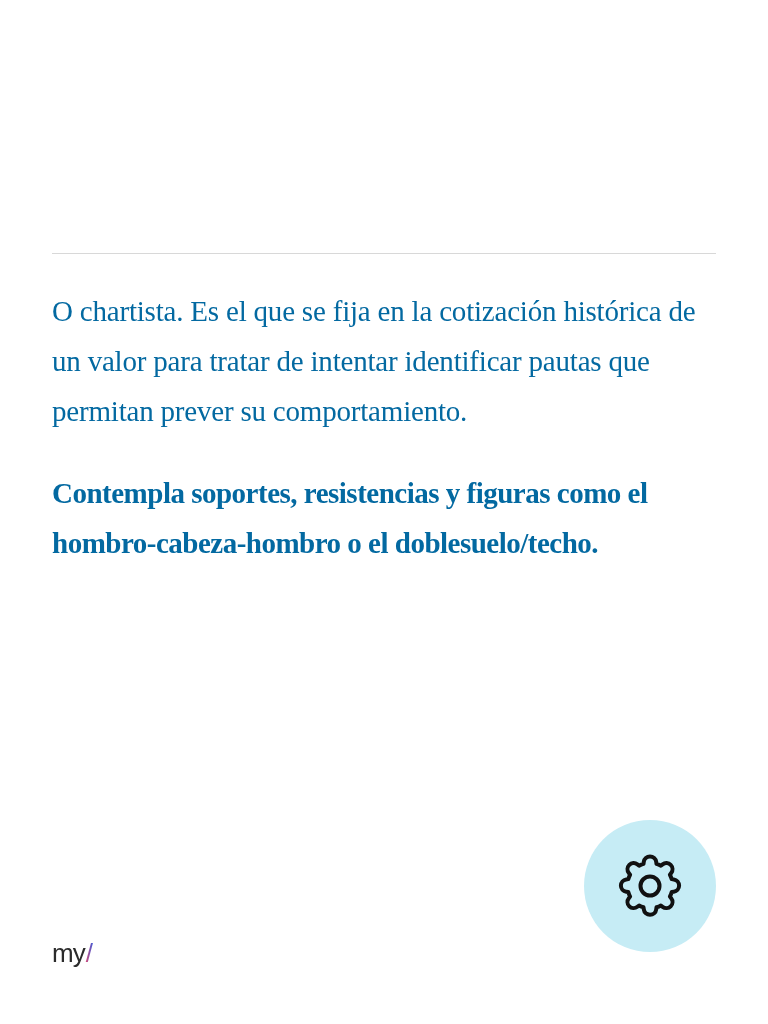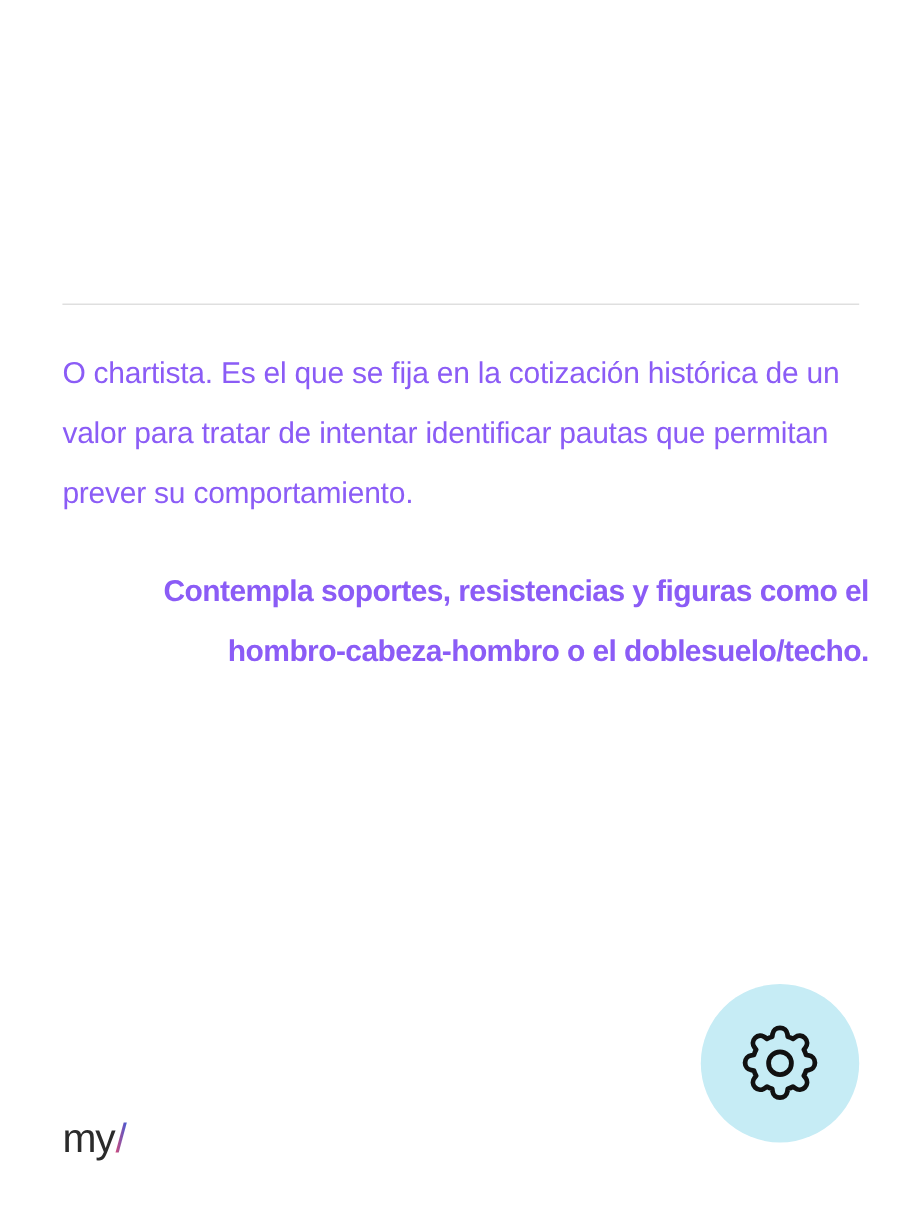--- a/index.html
+++ b/index.html
@@ -40,53 +40,53 @@
     height: 1px;
     background: #d8d8d8;
   }
   .body-block {
     position: absolute;
     left: 52px;
     top: 286px;
     width: 672px;
   }
   .para {
-    font-size: 25px;
+    font-size: 29px;
     line-height: 50px;
     font-weight: 400;
-    color: #8b5cf6;
+    color: #0369a1;
     margin: 0 0 32px 0;
     letter-spacing: -0.2px;
+    font-family: Liberation Serif, serif;
   }
   .para.bold {
     font-weight: 700;
     letter-spacing: -0.5px;
     margin-bottom: 0;
-    text-align: right;
   }
   .gear-badge {
     position: absolute;
     right: 52px;
     bottom: 72px;
     width: 132px;
     height: 132px;
     border-radius: 50%;
     background: #c6ecf5;
     display: flex;
     align-items: center;
     justify-content: center;
   }
   .gear-badge svg {
     display: block;
   }
   .logo {
     position: absolute;
     left: 52px;
     bottom: 58px;
-    font-size: 34px;
+    font-size: 26px;
     line-height: 1;
     font-weight: 400;
     letter-spacing: -1px;
     color: #2b2b2b;
     display: flex;
     align-items: center;
   }
   .logo .slash {
     color: #c0392b;
     background: linear-gradient(90deg, #e8486a, #3b5bdb);

